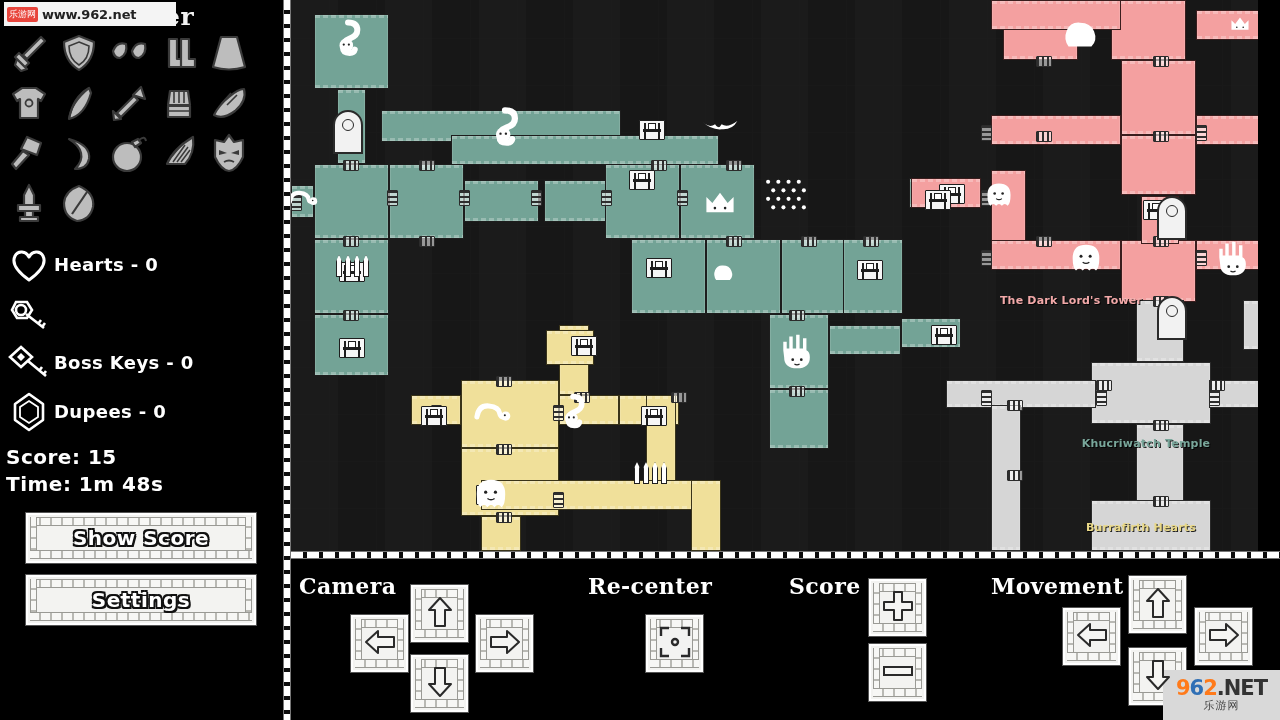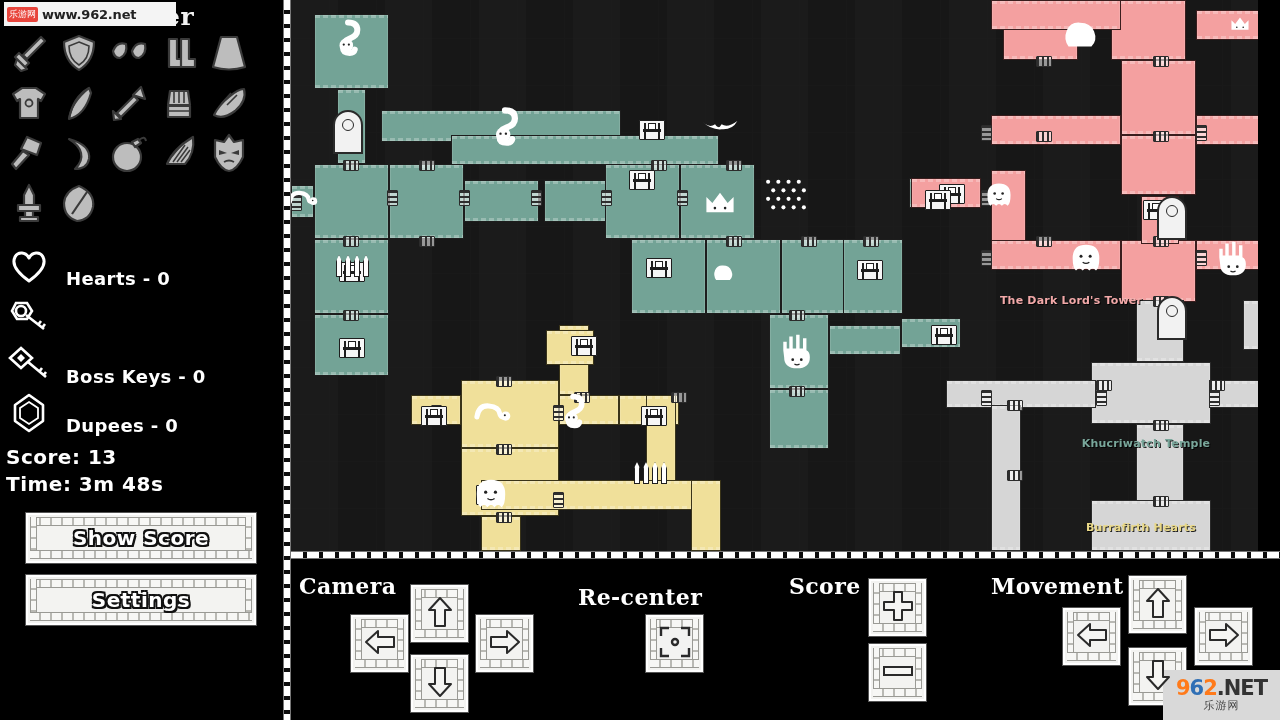--- a/index.html
+++ b/index.html
@@ -21,21 +21,21 @@
   #item-grid {
     position:absolute; left:4px; top:28px; width:252px;
     display:grid; grid-template-columns:repeat(5,50px); grid-auto-rows:50px;
     gap:0px;
   }
   .item-cell { width:50px; height:50px; display:flex; align-items:center; justify-content:center; }
   .item-cell svg { display:block; }
 
   
   #stats { position:absolute; left:4px; top:240px; width:275px; }
-  .stat-row { display:flex; align-items:flex-end; height:49px;gap:12px; }
+  .stat-row { display:flex; align-items:center; height:49px; }
   .stat-icon { width:50px; height:46px; display:flex; align-items:center; justify-content:center; flex:0 0 50px; }
   .stat-label {
     font-family:"DejaVu Sans", sans-serif; font-weight:bold; font-size:18px;
     color:#fff; letter-spacing:0.4px;
     text-shadow:1.5px 1.5px 0 #000,-1px 1px 0 #000,1px -1px 0 #000;
   }
 
   #score-block { position:absolute; left:6px; top:444px; }
   .score-line {
     font-family:"DejaVu Sans", sans-serif; font-weight:bold; font-size:20px;
@@ -372,22 +372,22 @@
             <svg width="34" height="40" viewBox="0 0 34 40">
               <path d="M17 2 L31 12 L31 28 L17 38 L3 28 L3 12 Z" fill="none" stroke="#fff" stroke-width="2.6" stroke-linejoin="round"></path>
               <path d="M17 9 L26 15 L26 25 L17 31 L8 25 L8 15 Z" fill="none" stroke="#fff" stroke-width="1.8"></path>
             </svg>
           </span>
           <span class="stat-label">Dupees - 0</span>
         </div>
       </div>
 
     <div id="score-block">
-      <div class="score-line">Score: 13</div>
-      <div class="score-line">Time: 3m 48s</div>
+      <div class="score-line">Score: 15</div>
+      <div class="score-line">Time: 1m 48s</div>
     </div>
 
     <div id="menu-buttons">
         <div class="brick-btn menu-btn">
           <span class="brick-side-l"></span>
           <span class="brick-side-r"></span>
           <span class="btn-label">Show Score</span>
         </div>
         <div class="brick-btn menu-btn">
           <span class="brick-side-l"></span>
@@ -743,21 +743,21 @@
             <path d="M31 17 L19 28 L19 22 L3 22 L3 12 L19 12 L19 6 Z" fill="#f5f5f3" stroke="#2a2a2a" stroke-width="2" stroke-linejoin="round"></path>
           </svg></span>
       </div>
       <div class="brick-btn pad-btn" style="left: 120px; top: 96px;">
         <span class="brick-side-l"></span>
         <span class="brick-side-r"></span>
         <span><svg width="34" height="34" viewBox="0 0 34 34">
             <path d="M17 31 L28 19 L22 19 L22 3 L12 3 L12 19 L6 19 Z" fill="#f5f5f3" stroke="#2a2a2a" stroke-width="2" stroke-linejoin="round"></path>
           </svg></span>
       </div>
-      <div class="ctl-title" style="left: 287px; top: 14px; margin-top: 11px;">Re-center</div>
+      <div class="ctl-title" style="left: 297px; top: 14px;">Re-center</div>
       <div class="brick-btn pad-btn" style="left: 355px; top: 56px;">
         <span class="brick-side-l"></span>
         <span class="brick-side-r"></span>
         <span><svg width="34" height="34" viewBox="0 0 34 34">
             <path d="M3 11 L3 3 L11 3 M23 3 L31 3 L31 11 M31 23 L31 31 L23 31 M11 31 L3 31 L3 23" fill="none" stroke="#2a2a2a" stroke-width="2.4"></path>
             <circle cx="17" cy="17" r="3" fill="none" stroke="#2a2a2a" stroke-width="2.4"></circle>
           </svg></span>
       </div>
       <div class="ctl-title" style="left: 498px; top: 14px;">Score</div>
       <div class="brick-btn pad-btn" style="left: 578px; top: 20px;">

